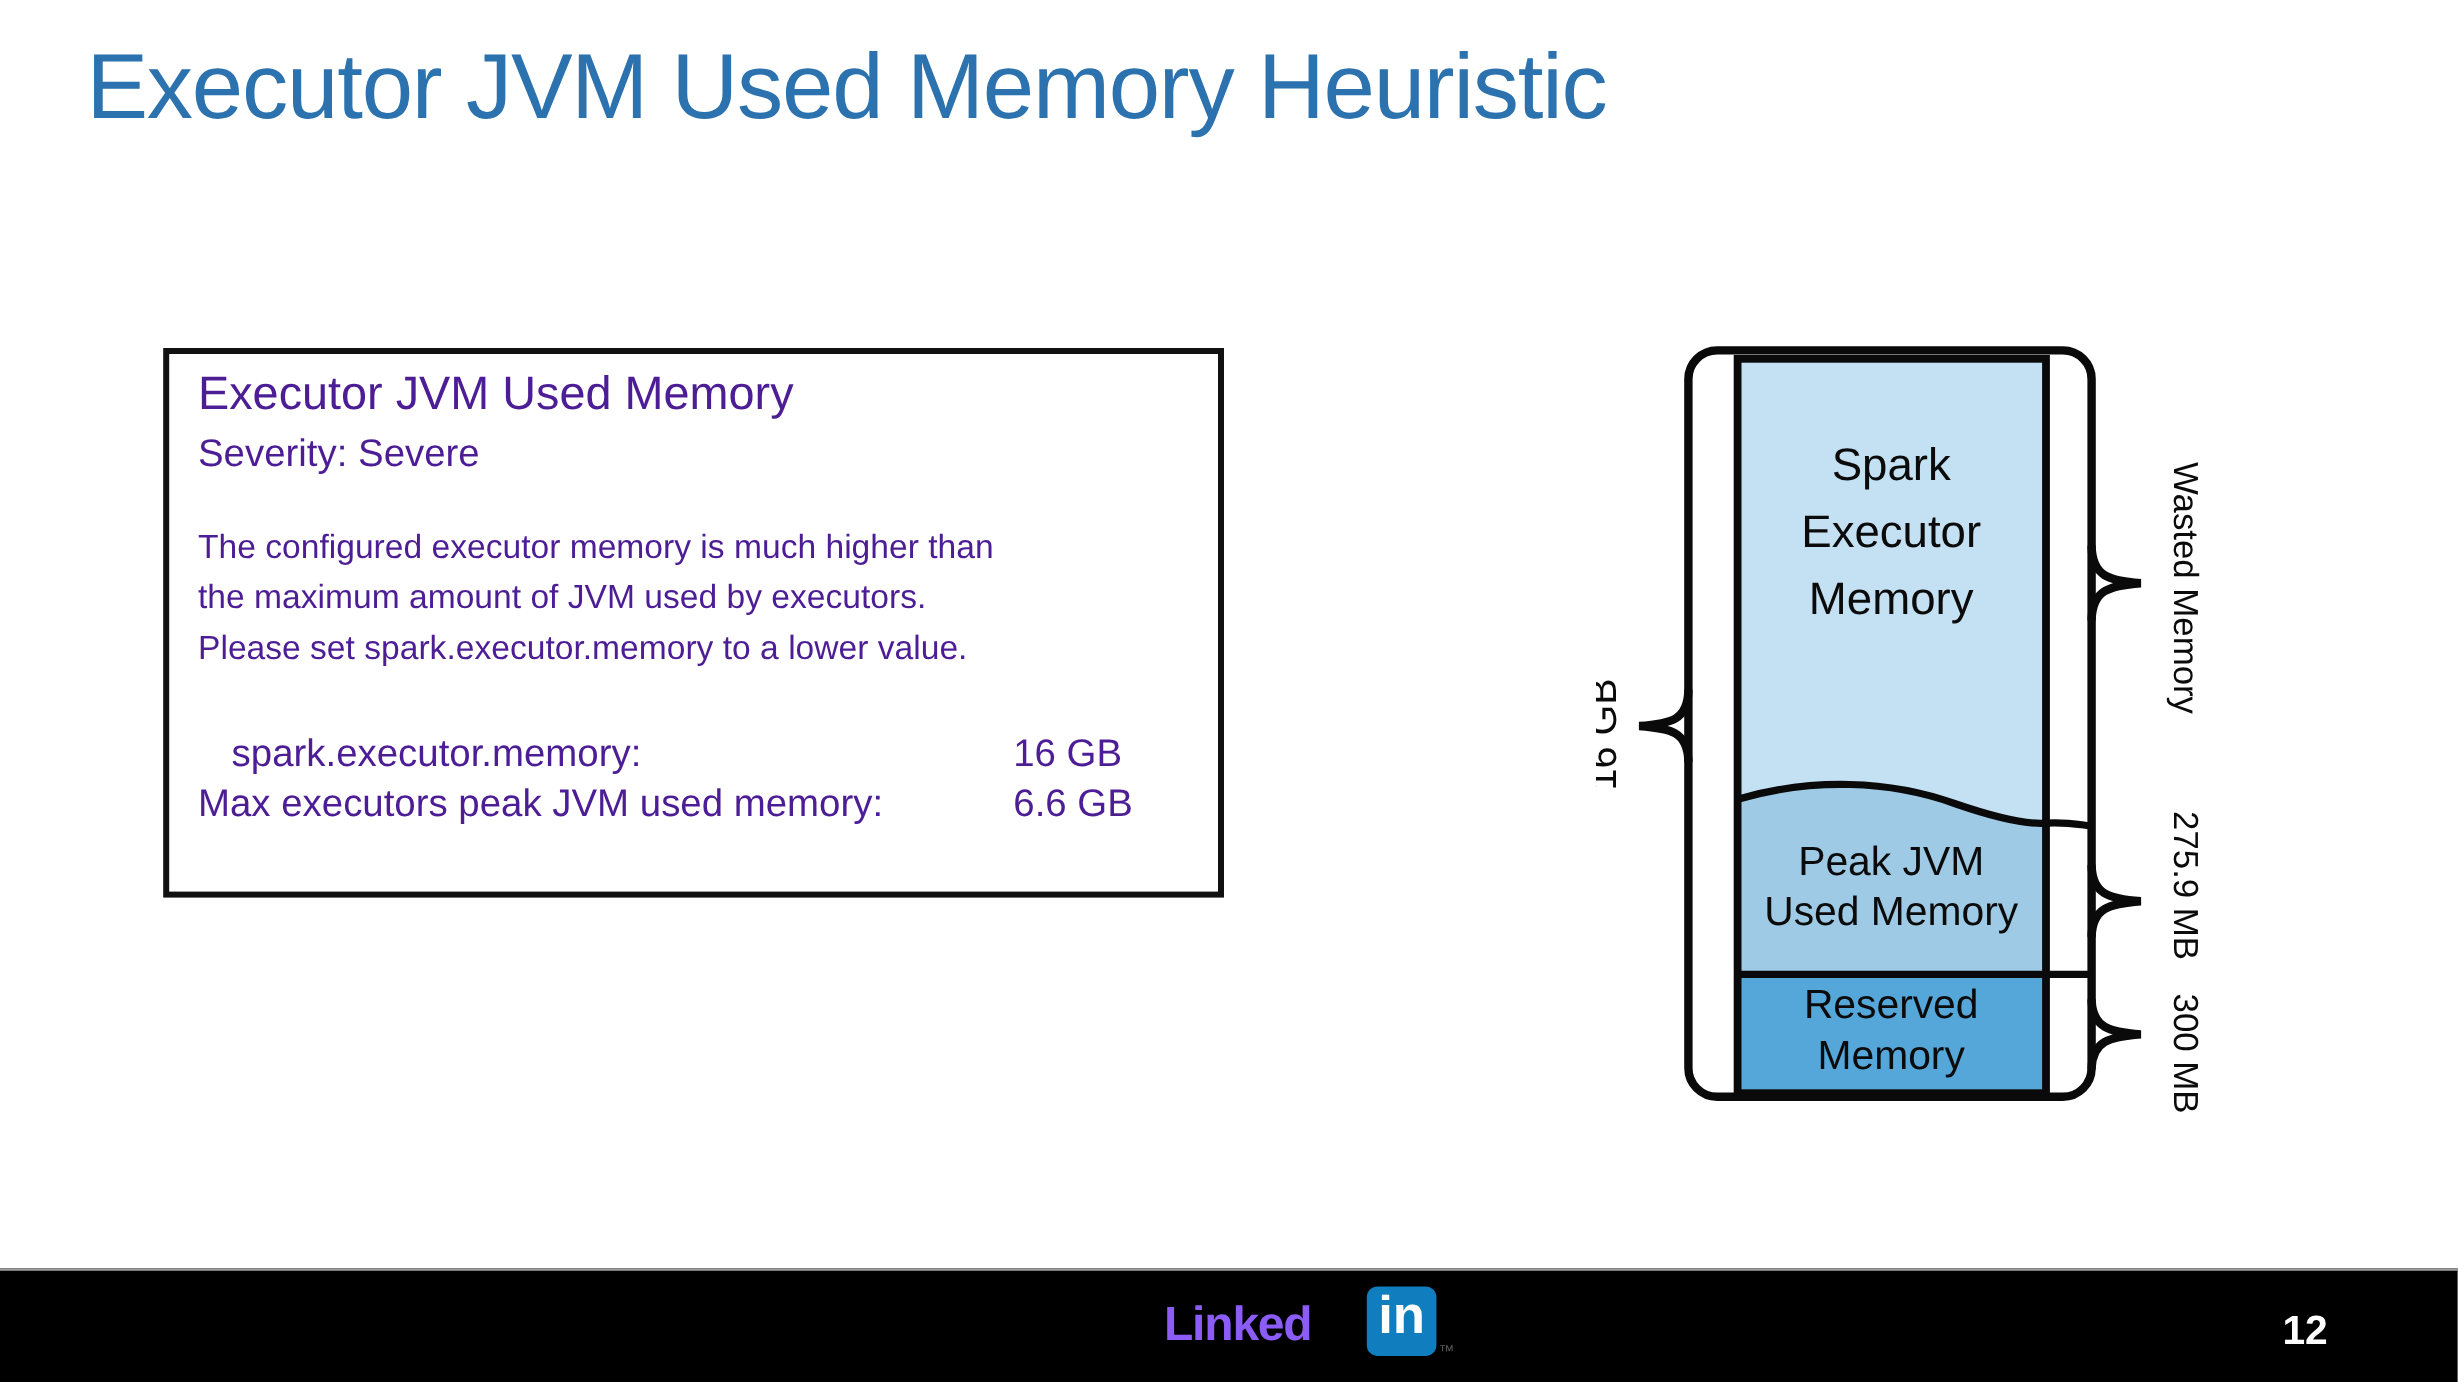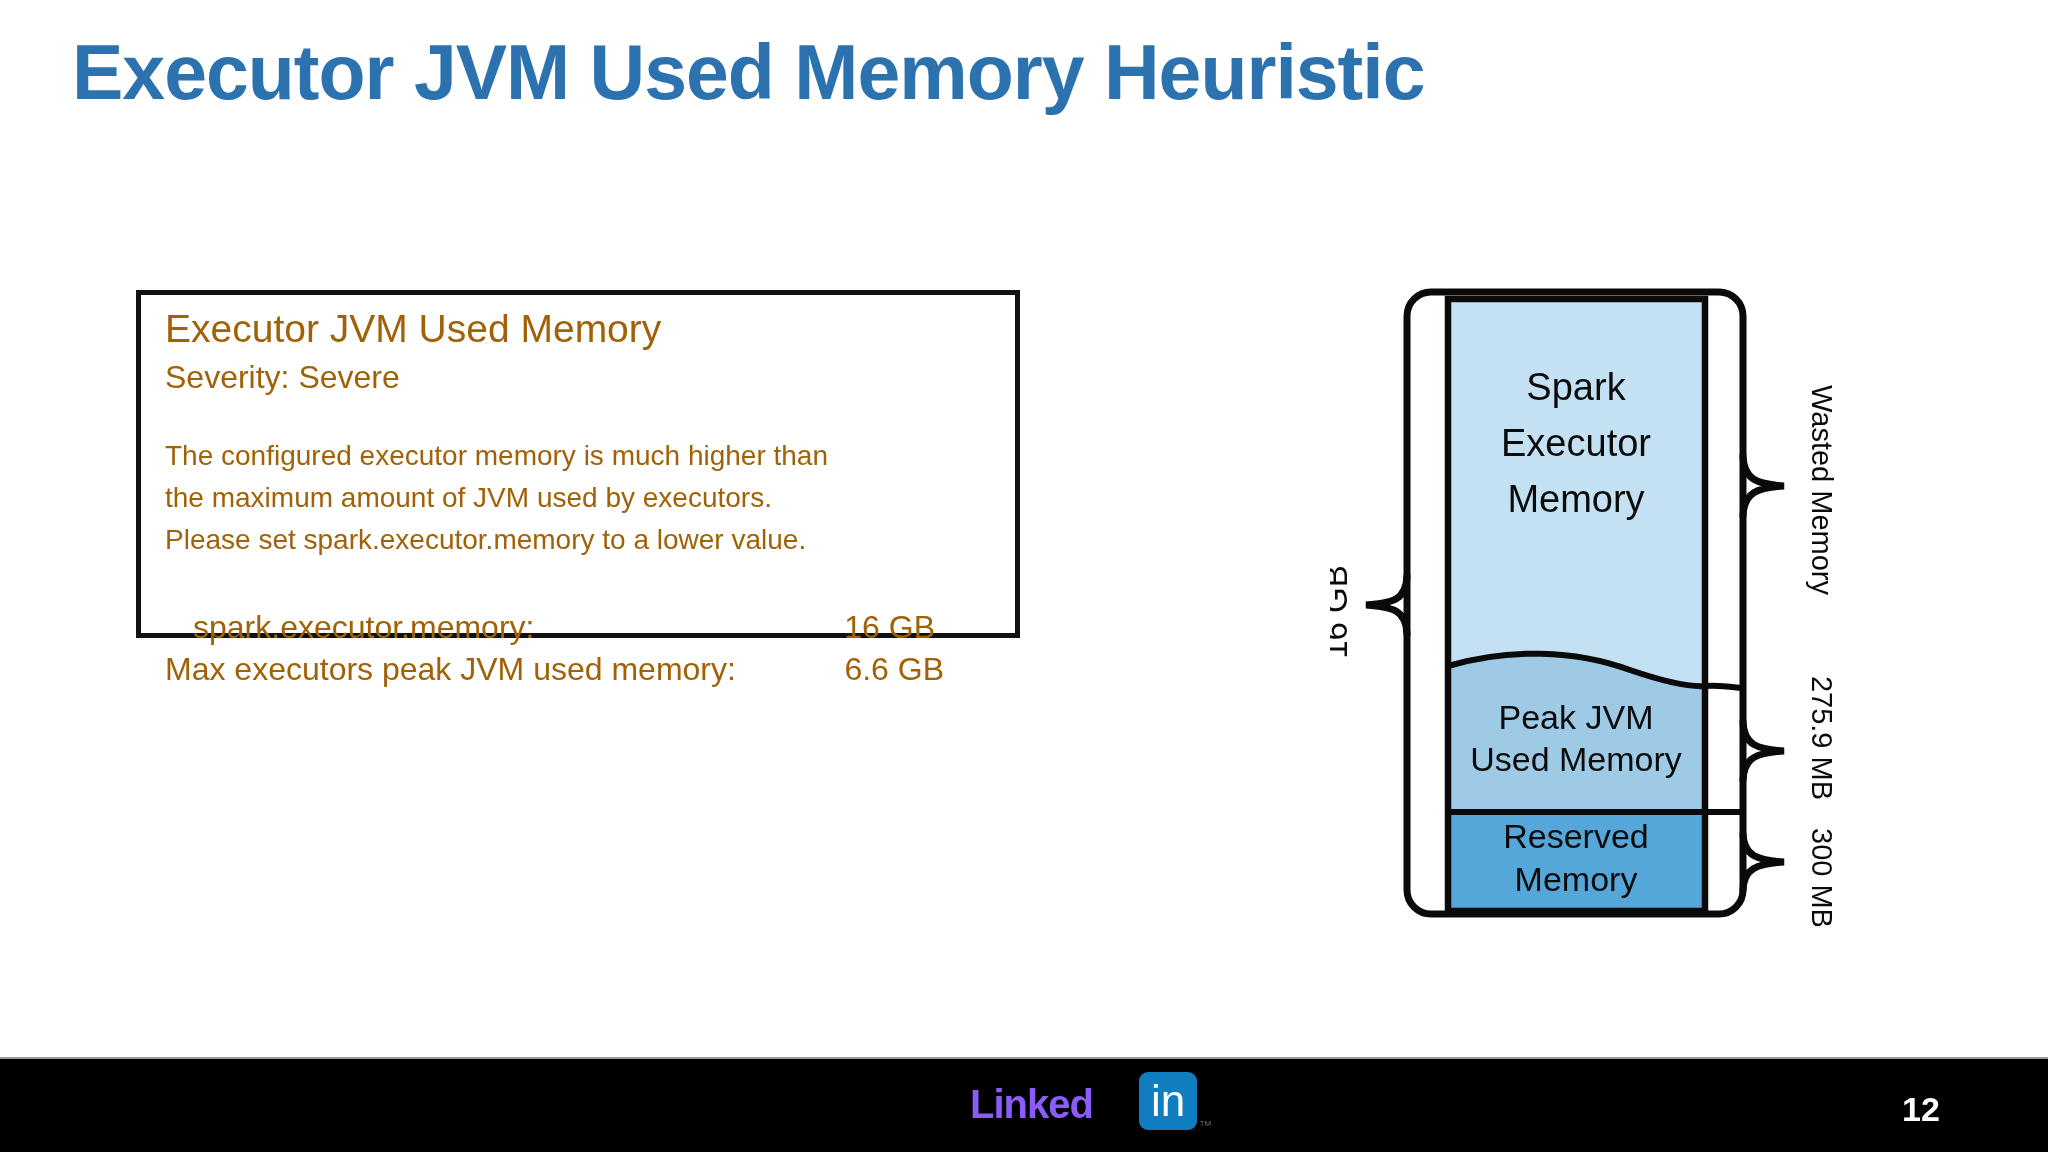--- a/index.html
+++ b/index.html
@@ -3,27 +3,27 @@
 <meta charset="utf-8">
 <style>
   html,body{margin:0;padding:0;}
   body{
     width:2048px;height:1152px;position:relative;overflow:hidden;
     background:#ffffff;font-family:"Liberation Sans", sans-serif;
   }
   
   .slide-title{
     position:absolute;left:72px;top:28px;width:1500px;
-    font-size:77px;font-weight:bold;letter-spacing:-1px;color:#2B72AE;
+    font-size:77px;font-weight:normal;letter-spacing:-1px;color:#2B72AE;
   }
   
   .heuristic-box{
-    position:absolute;left:136px;top:290px;width:884px;height:348px;
+    position:absolute;left:136px;top:290px;width:884px;height:458px;
     border:5px solid #111111;box-sizing:border-box;
-    padding:10px 0 0 24px;color:#a16207;background:#ffffff;
+    padding:10px 0 0 24px;color:#4c1d95;background:#ffffff;
   }
   .hx-heading{font-size:39px;line-height:48px;}
   .hx-severity{font-size:32px;line-height:40px;margin-top:4px;}
   .hx-desc{font-size:28px;line-height:42px;margin-top:38px;white-space:pre-line;}
   .hx-metrics{margin-top:45px;font-size:32px;line-height:42px;}
   .kv-row{display:flex;justify-content:space-between;}
   .kv-row:nth-child(1){padding-right:80px;margin-left:28px;}
   .kv-row:nth-child(2){padding-right:71px;}
   .kv-row:nth-child(3){padding-right:24px;}
   
@@ -34,21 +34,21 @@
     position:absolute;left:0;top:1057px;width:2048px;height:95px;
     background:#000000;border-top:2px solid #9a9a9a;box-sizing:border-box;
   }
   .linked-text{
     position:absolute;left:970px;top:1082px;
     font-size:40px;font-weight:bold;letter-spacing:-1px;color:#8b5cf6;
   }
   .in-badge{
     position:absolute;left:1139px;top:1072px;width:58px;height:58px;
     background:#0F7DBE;border-radius:9px;color:#ffffff;
-    font-size:44px;font-weight:normal;display:flex;align-items:center;justify-content:center;
+    font-size:44px;font-weight:bold;display:flex;justify-content:center;
   }
   .tm-mark{position:absolute;left:1199px;top:1118px;font-size:13px;color:#5a5a5a;}
   .page-num{position:absolute;left:1902px;top:1090px;font-size:34px;font-weight:bold;color:#ffffff;text-align:center;}
 </style>
 </head>
 <body>
 
 <div class="slide-title">Executor JVM Used Memory Heuristic</div>
 
 <div class="heuristic-box">

